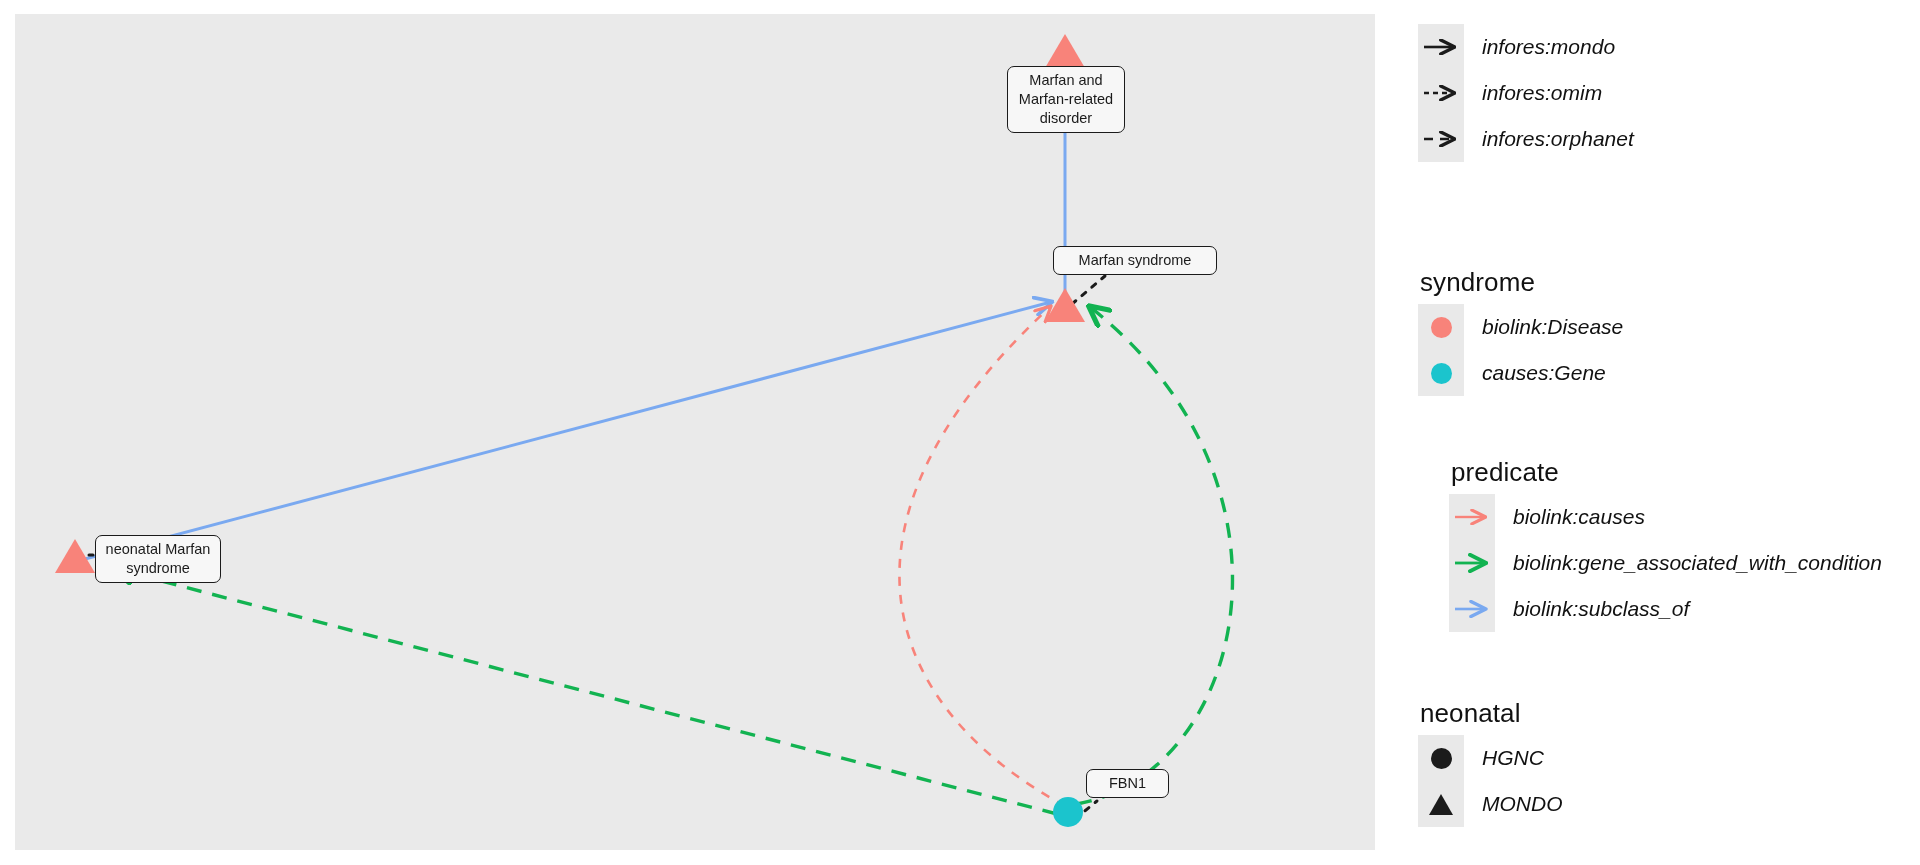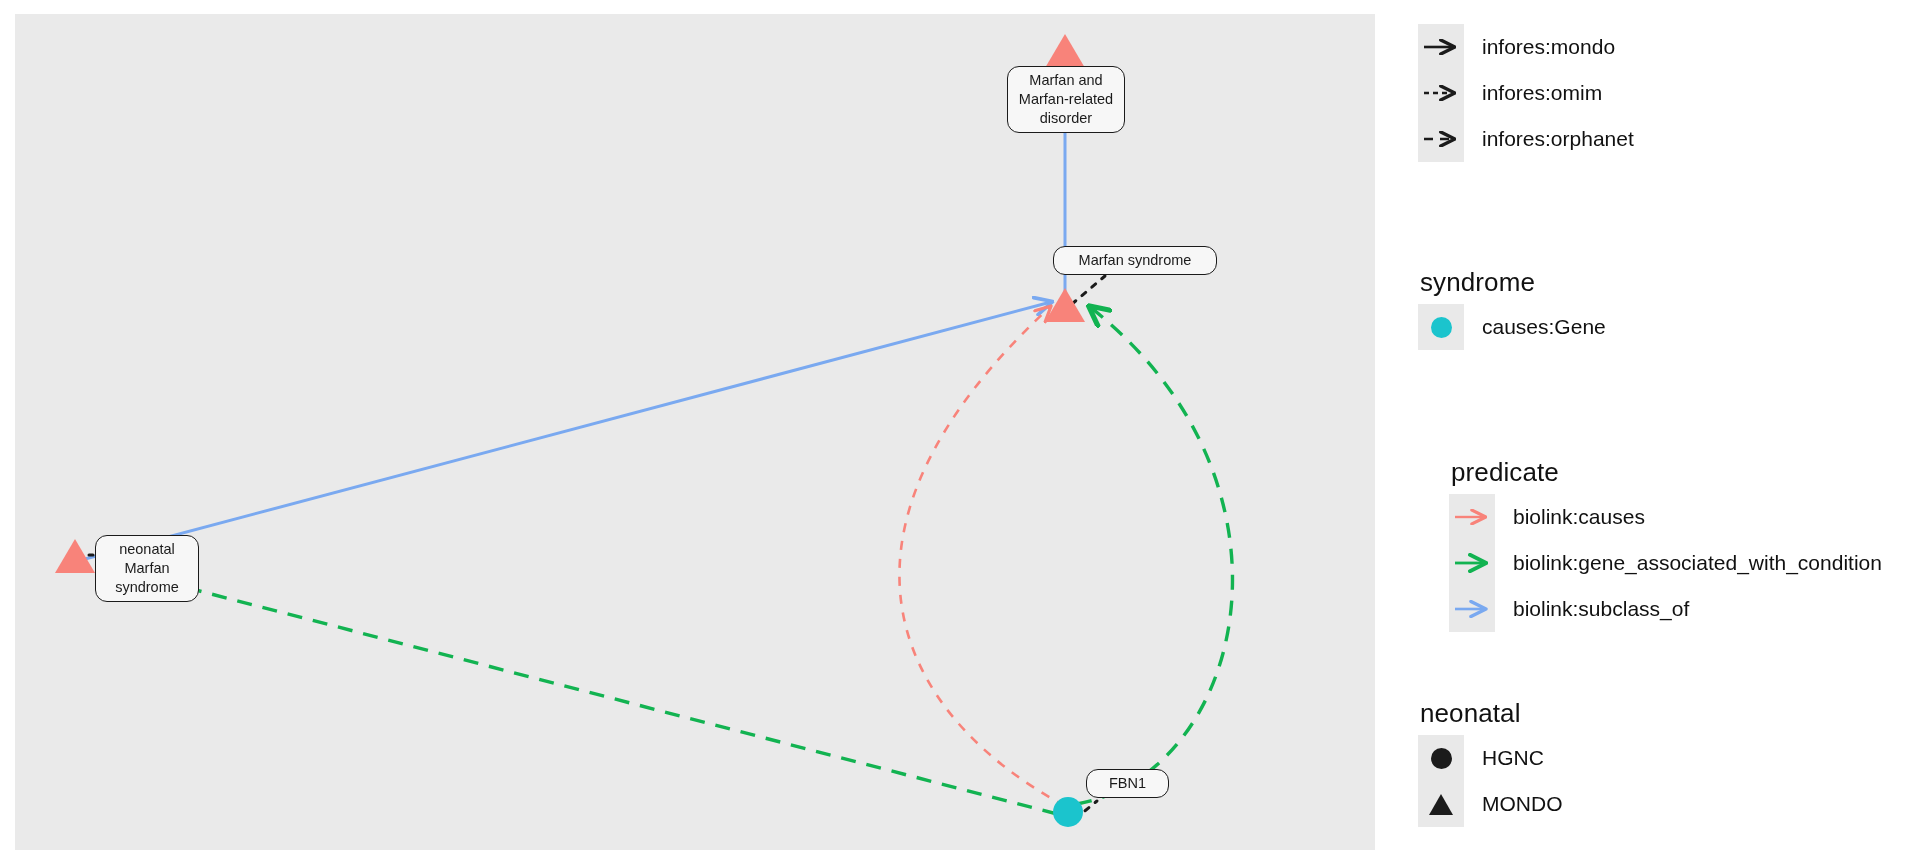--- a/index.html
+++ b/index.html
@@ -11,40 +11,40 @@
     position:absolute;left:15px;top:14px;width:1360px;height:836px;
     background:#eaeaea;
   }
   #graph-svg{position:absolute;left:0;top:0;width:1360px;height:836px;}
 
   
   .node-label{
     position:absolute;
     background:#f7f7f7;
     border:1.6px solid #1b1b1b;
-    border-radius:12px;
+    border-radius:7px;
     color:#1b1b1b;
     font-size:14.5px;
     line-height:19px;
     text-align:center;
     padding:4px 8px;
     white-space:pre-line;
     box-sizing:border-box;
   }
 
   
   #legend{
     position:absolute;left:1418px;top:0;width:500px;height:865px;
   }
   .legend-block{position:absolute;left:0;}
   .legend-title{
     font-size:26px;color:#111;letter-spacing:.1px;
     margin:0 0 6px 2px;font-weight:400;white-space:nowrap;
   }
-  .legend-keys{position:relative;}
+  .legend-keys{position:relative;font-style:italic;}
   .legend-row{
     display:flex;align-items:center;height:46px;
   }
   .key-swatch{
     width:46px;height:46px;background:#e9e9e9;
     display:flex;align-items:center;justify-content:center;flex:0 0 46px;
   }
   .key-label{
     margin-left:18px;font-size:21px;color:#111;white-space:nowrap;
   }
@@ -100,21 +100,21 @@
         <circle cx="1053" cy="798" r="15" fill="#1bc4cd"></circle>
       </g>
     </svg>
 
     <div class="node-label" style="left:992px;top:52px;width:118px;">Marfan and
 Marfan-related
 disorder</div>
 
     <div class="node-label" style="left:1038px;top:232px;width:164px;">Marfan syndrome</div>
 
-    <div class="node-label" style="left:80px;top:521px;width:104px;">neonatal Marfan
+    <div class="node-label" style="left:80px;top:521px;width:126px;">neonatal Marfan
 syndrome</div>
 
     <div class="node-label" style="left:1071px;top:755px;width:83px;">FBN1</div>
   </div>
 
   <div id="legend">
 
     <div class="legend-block" style="top:24px;">
       <div class="legend-keys">
         <div class="legend-row">
@@ -157,20 +157,26 @@
           <div class="key-label">infores:orphanet</div>
         </div>
       </div>
     </div>
 
     <div class="legend-block" style="top:267px;">
       <div class="legend-title">syndrome</div>
       <div class="legend-keys">
         <div class="legend-row">
           <div class="key-swatch">
+            <div class="dot" style="background:#f8837a;"></div>
+          </div>
+          <div class="key-label">biolink:Disease</div>
+        </div>
+        <div class="legend-row">
+          <div class="key-swatch">
             <div class="dot" style="background:#1bc4cd;"></div>
           </div>
           <div class="key-label">causes:Gene</div>
         </div>
       </div>
     </div>
 
     <div class="legend-block" style="top:457px;padding-left:31px;">
       <div class="legend-title">predicate</div>
       <div class="legend-keys">

